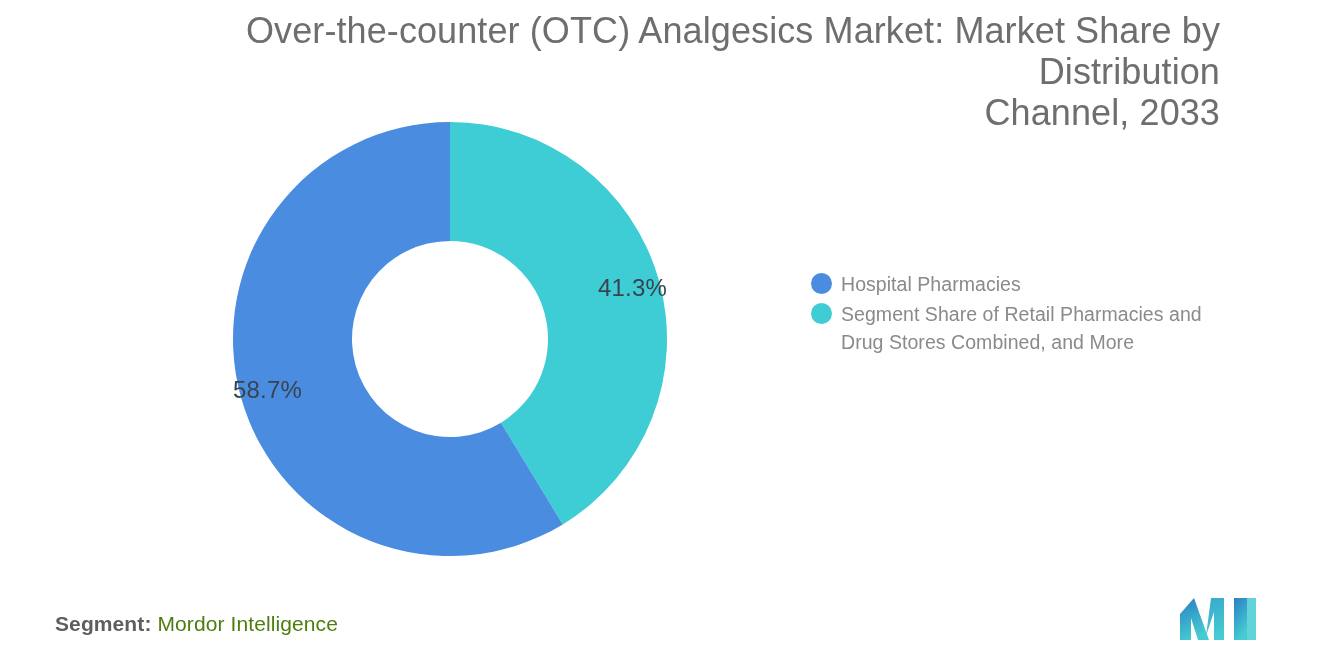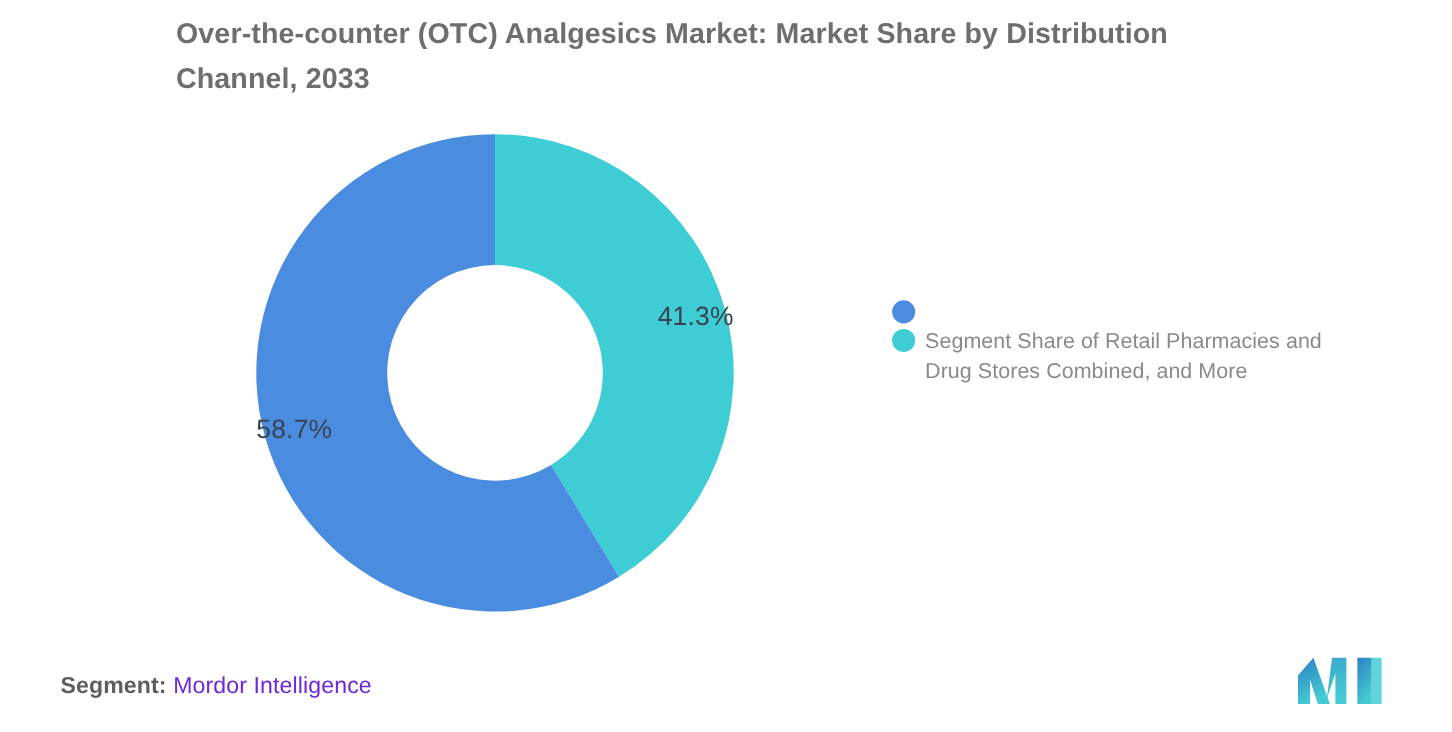--- a/index.html
+++ b/index.html
@@ -19,25 +19,25 @@
     background: #ffffff;
     overflow: hidden;
   }
 
   
   .chart-title {
     position: absolute;
     left: 160px;
     top: 10px;
     width: 1060px;
-    text-align: left;
+    text-align: right;
     color: #6e6e6e;
-    font-size: 26px;
+    font-size: 36px;
     line-height: 41px;
-    font-weight: 700;
+    font-weight: 400;
     letter-spacing: 0.1px;
   }
 
   
   #donut-wrap {
     position: absolute;
     left: 228px;
     top: 117px;
     width: 444px;
     height: 444px;
@@ -88,21 +88,21 @@
     color: #6e6e6e;
     letter-spacing: 0.1px;
     white-space: nowrap;
   }
   #source-label {
     font-weight: 700;
     color: #5e5e5e;
   }
   #source-value {
     font-weight: 400;
-    color: #6d28d9;
+    color: #4d7c0f;
     margin-left: 6px;
   }
 
   #brand-logo {
     position: absolute;
     left: 1178px;
     top: 596px;
     width: 80px;
     height: 46px;
   }
@@ -127,20 +127,23 @@
           <text x="404.46584083285234" y="178.8485881997359" text-anchor="middle" class="slice-label" fill="#39434f">41.3%</text>
           <text x="39.53415916714772" y="281.1514118002642" text-anchor="middle" class="slice-label" fill="#39434f">58.7%</text>
         </g>
     </svg>
   </div>
 
   <div id="legend">
 
     <div class="legend-row">
       <span class="legend-dot" id="legend-dot-0" style="background: rgb(74, 140, 224);"></span>
+      <span class="legend-label">
+        <span>Hospital Pharmacies</span>
+      </span>
     </div>
 
     <div class="legend-row">
       <span class="legend-dot" id="legend-dot-1" style="background: rgb(62, 205, 213);"></span>
       <span class="legend-label">
         <span>Segment Share of Retail Pharmacies and</span><br>
         <span>Drug Stores Combined, and More</span>
       </span>
     </div>
 

